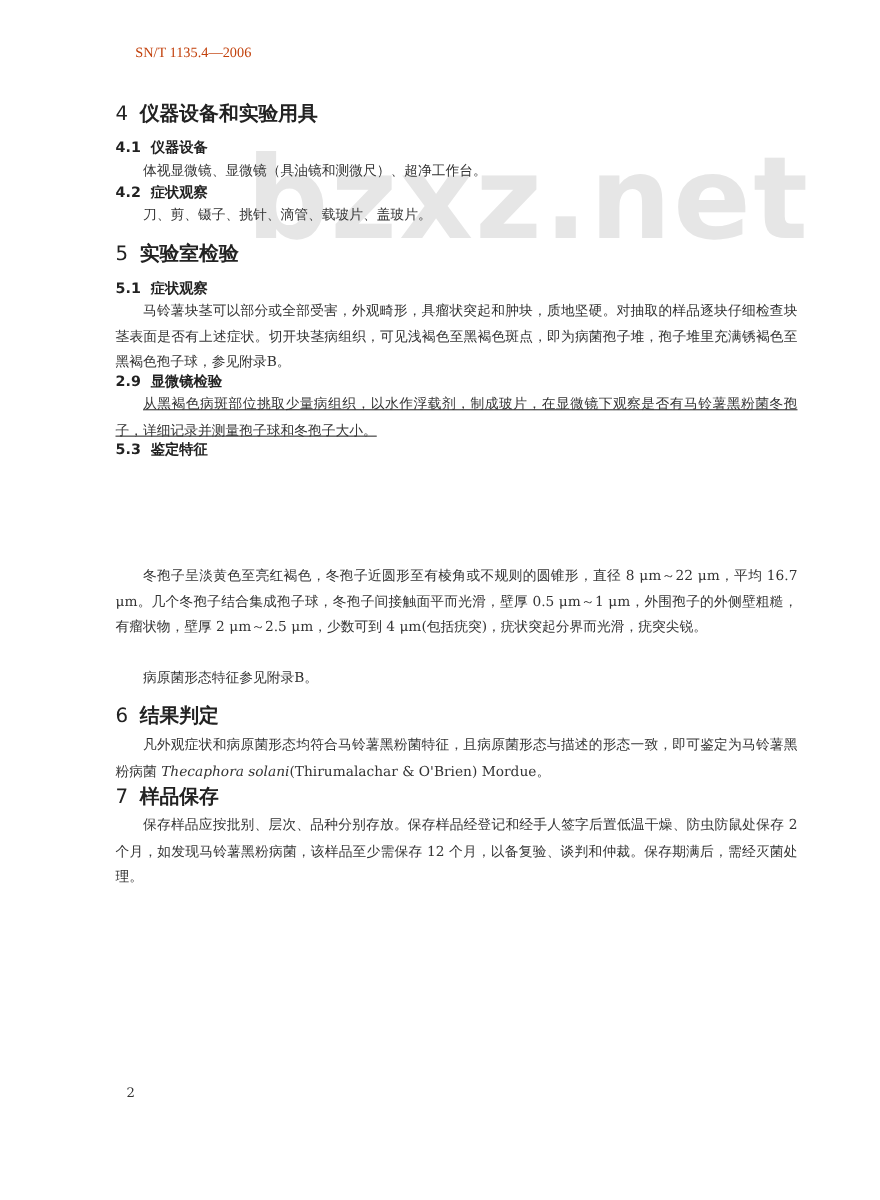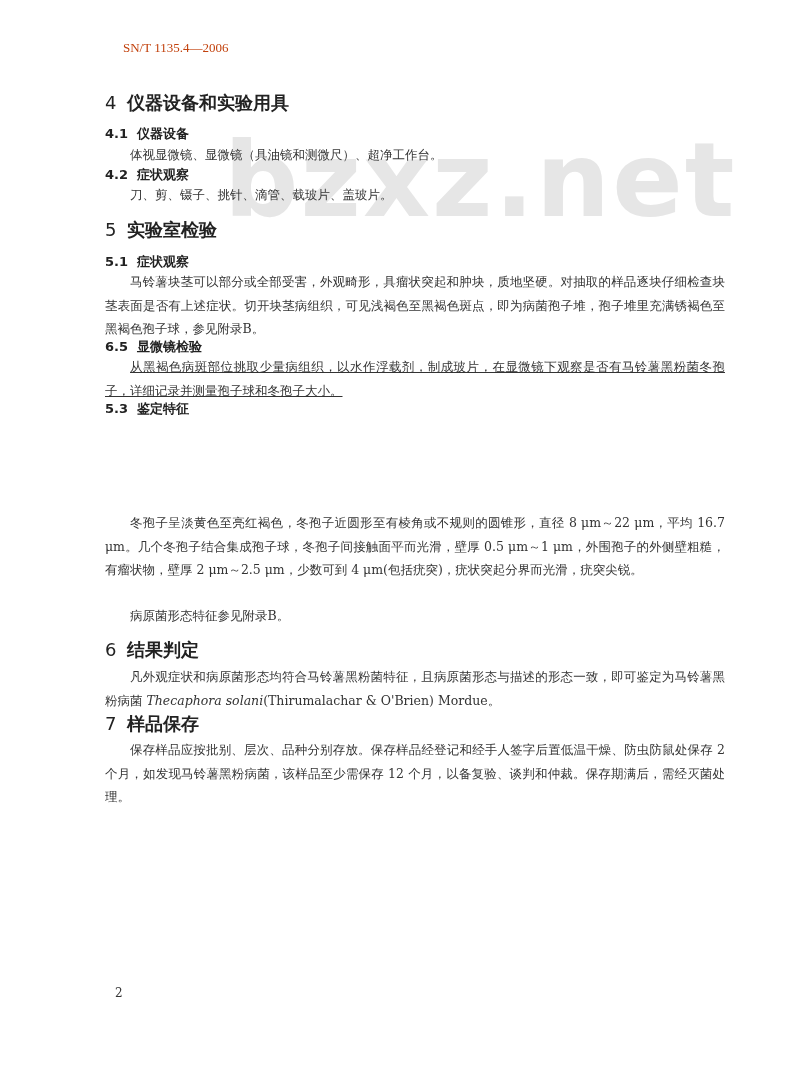--- a/index.html
+++ b/index.html
@@ -67,21 +67,21 @@
   <div class="h1" style="top:218px;">
     <span class="num">5</span><span>实验室检验</span>
   </div>
 
   <div class="h2" style="top:253px;">
     <span class="num">5.1</span><span>症状观察</span>
   </div>
   <div class="p" style="top:270px;">马铃薯块茎可以部分或全部受害，外观畸形，具瘤状突起和肿块，质地坚硬。对抽取的样品逐块仔细检查块茎表面是否有上述症状。切开块茎病组织，可见浅褐色至黑褐色斑点，即为病菌孢子堆，孢子堆里充满锈褐色至黑褐色孢子球，参见附录B。</div>
 
   <div class="h2" style="top:338px;">
-    <span class="num">6.5</span><span>显微镜检验</span>
+    <span class="num">2.9</span><span>显微镜检验</span>
   </div>
   <div class="p" style="top:355px;text-decoration:underline;">从黑褐色病斑部位挑取少量病组织，以水作浮载剂，制成玻片，在显微镜下观察是否有马铃薯黑粉菌冬孢子，详细记录并测量孢子球和冬孢子大小。</div>
 
   <div class="h2" style="top:400px;">
     <span class="num">5.3</span><span>鉴定特征</span>
   </div>
   <div class="p" style="top:511px;">冬孢子呈淡黄色至亮红褐色，冬孢子近圆形至有棱角或不规则的圆锥形，直径 8 μm～22 μm，平均 16.7 μm。几个冬孢子结合集成孢子球，冬孢子间接触面平而光滑，壁厚 0.5 μm～1 μm，外围孢子的外侧壁粗糙，有瘤状物，壁厚 2 μm～2.5 μm，少数可到 4 μm(包括疣突)，疣状突起分界而光滑，疣突尖锐。</div>
   <div class="p" style="top:604px;">病原菌形态特征参见附录B。</div>
 
   <div class="h1" style="top:638px;">

